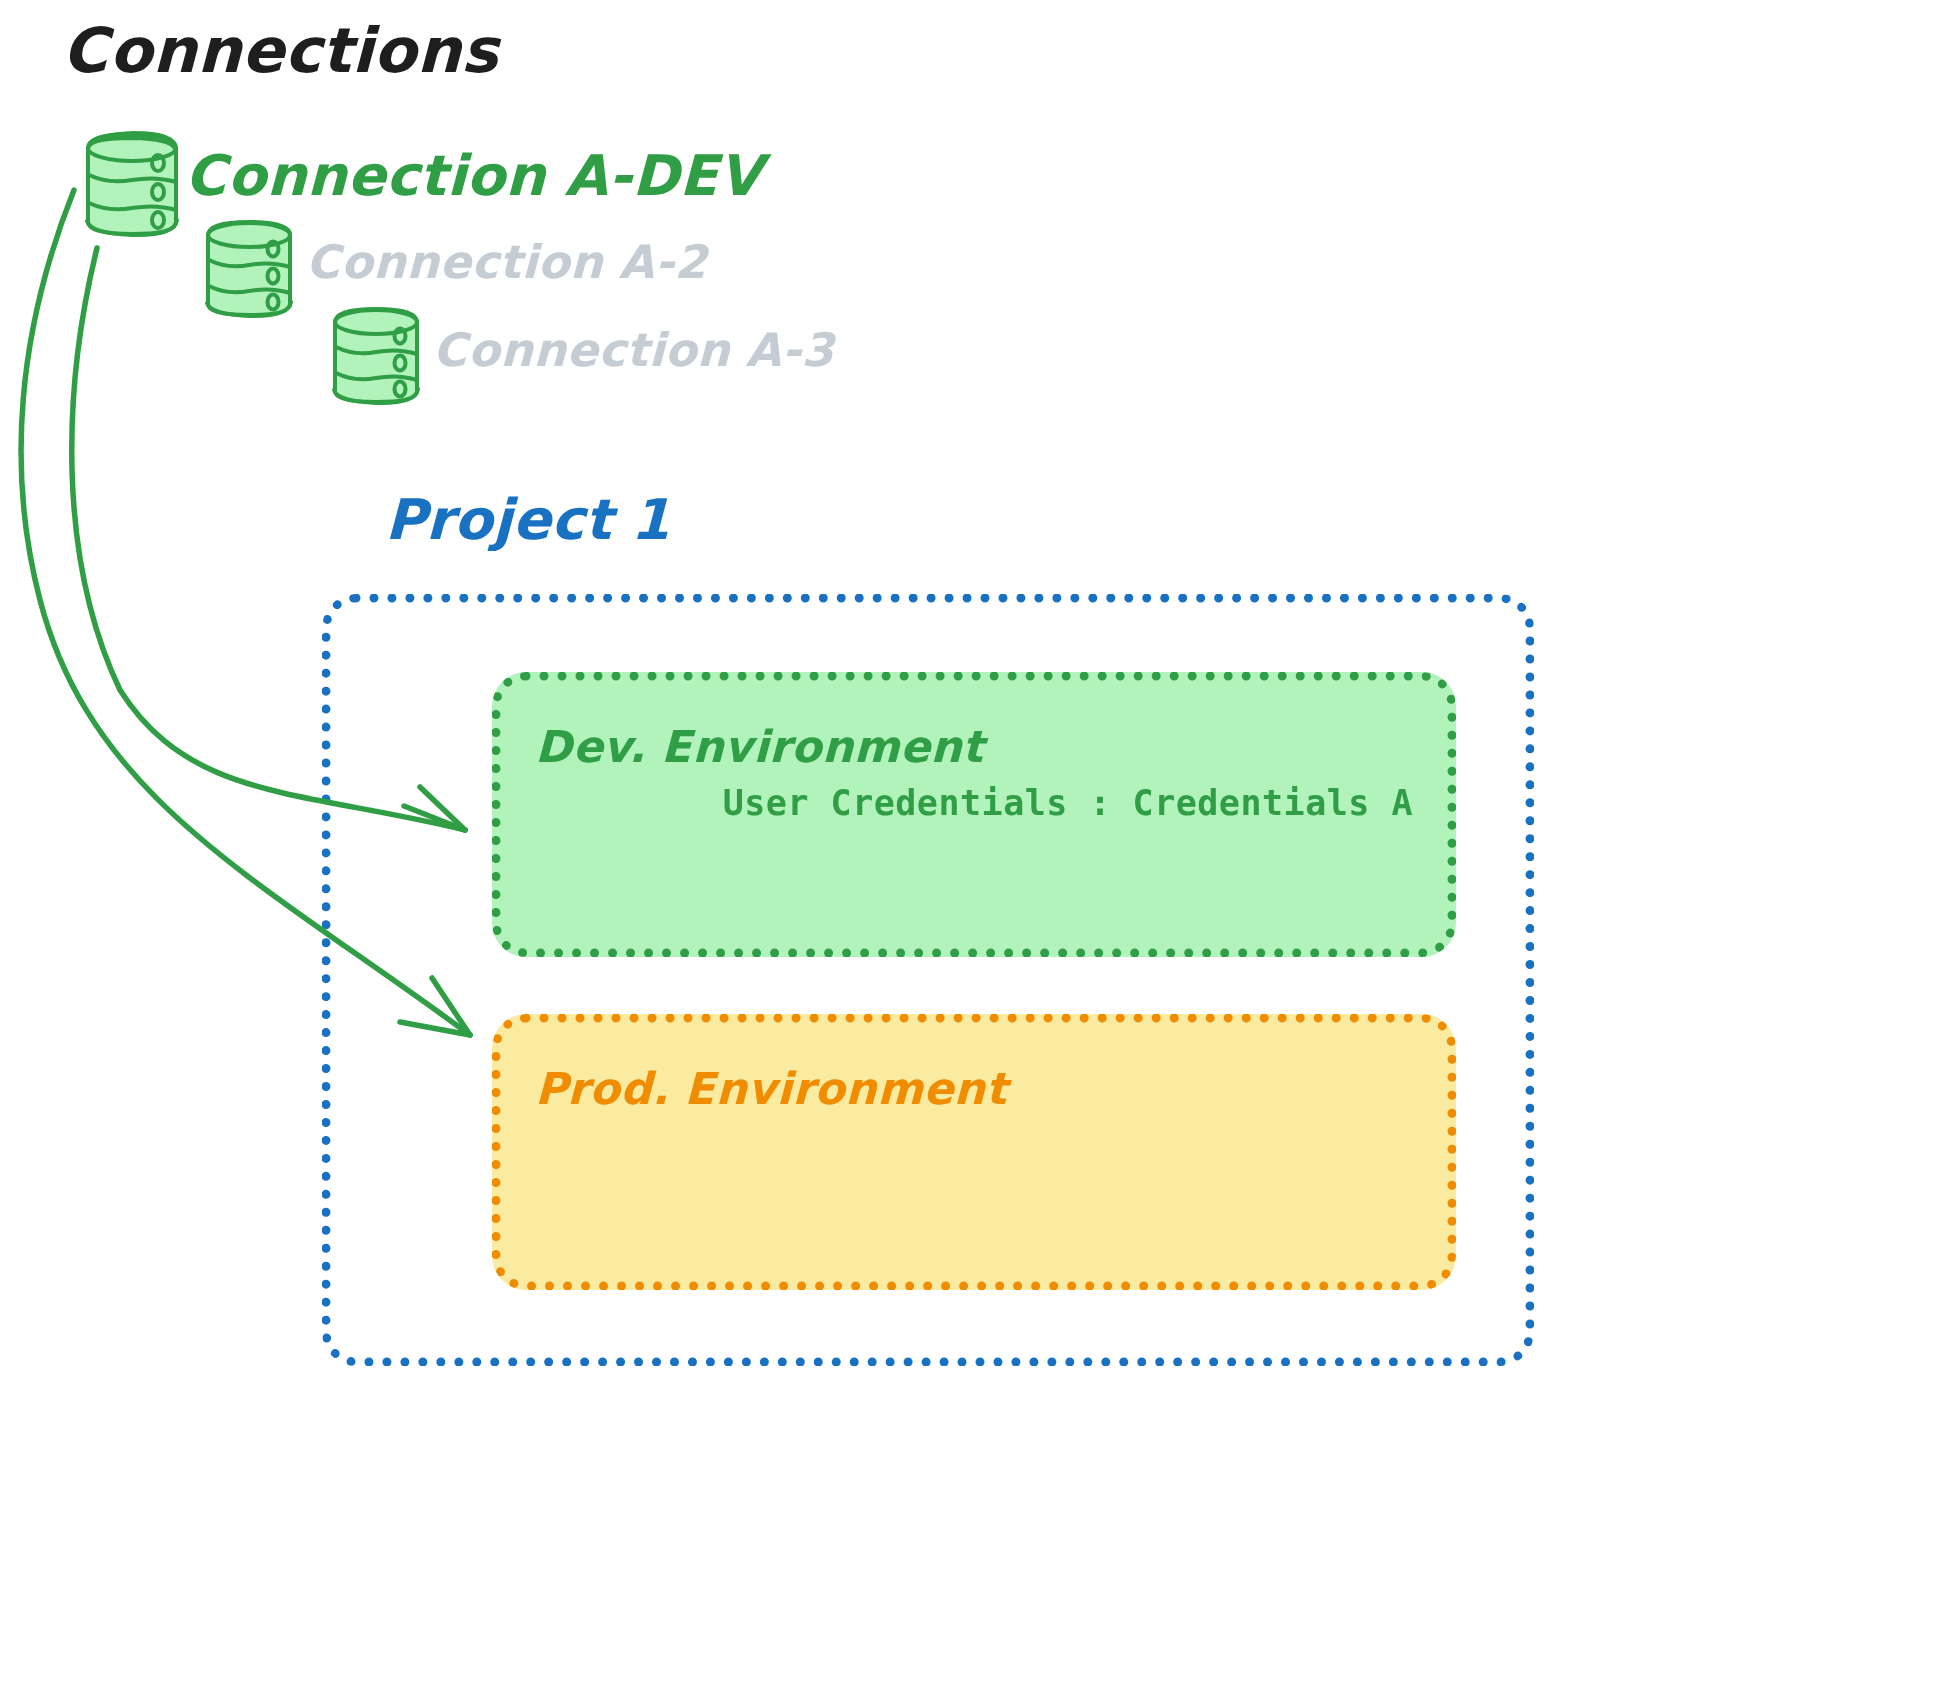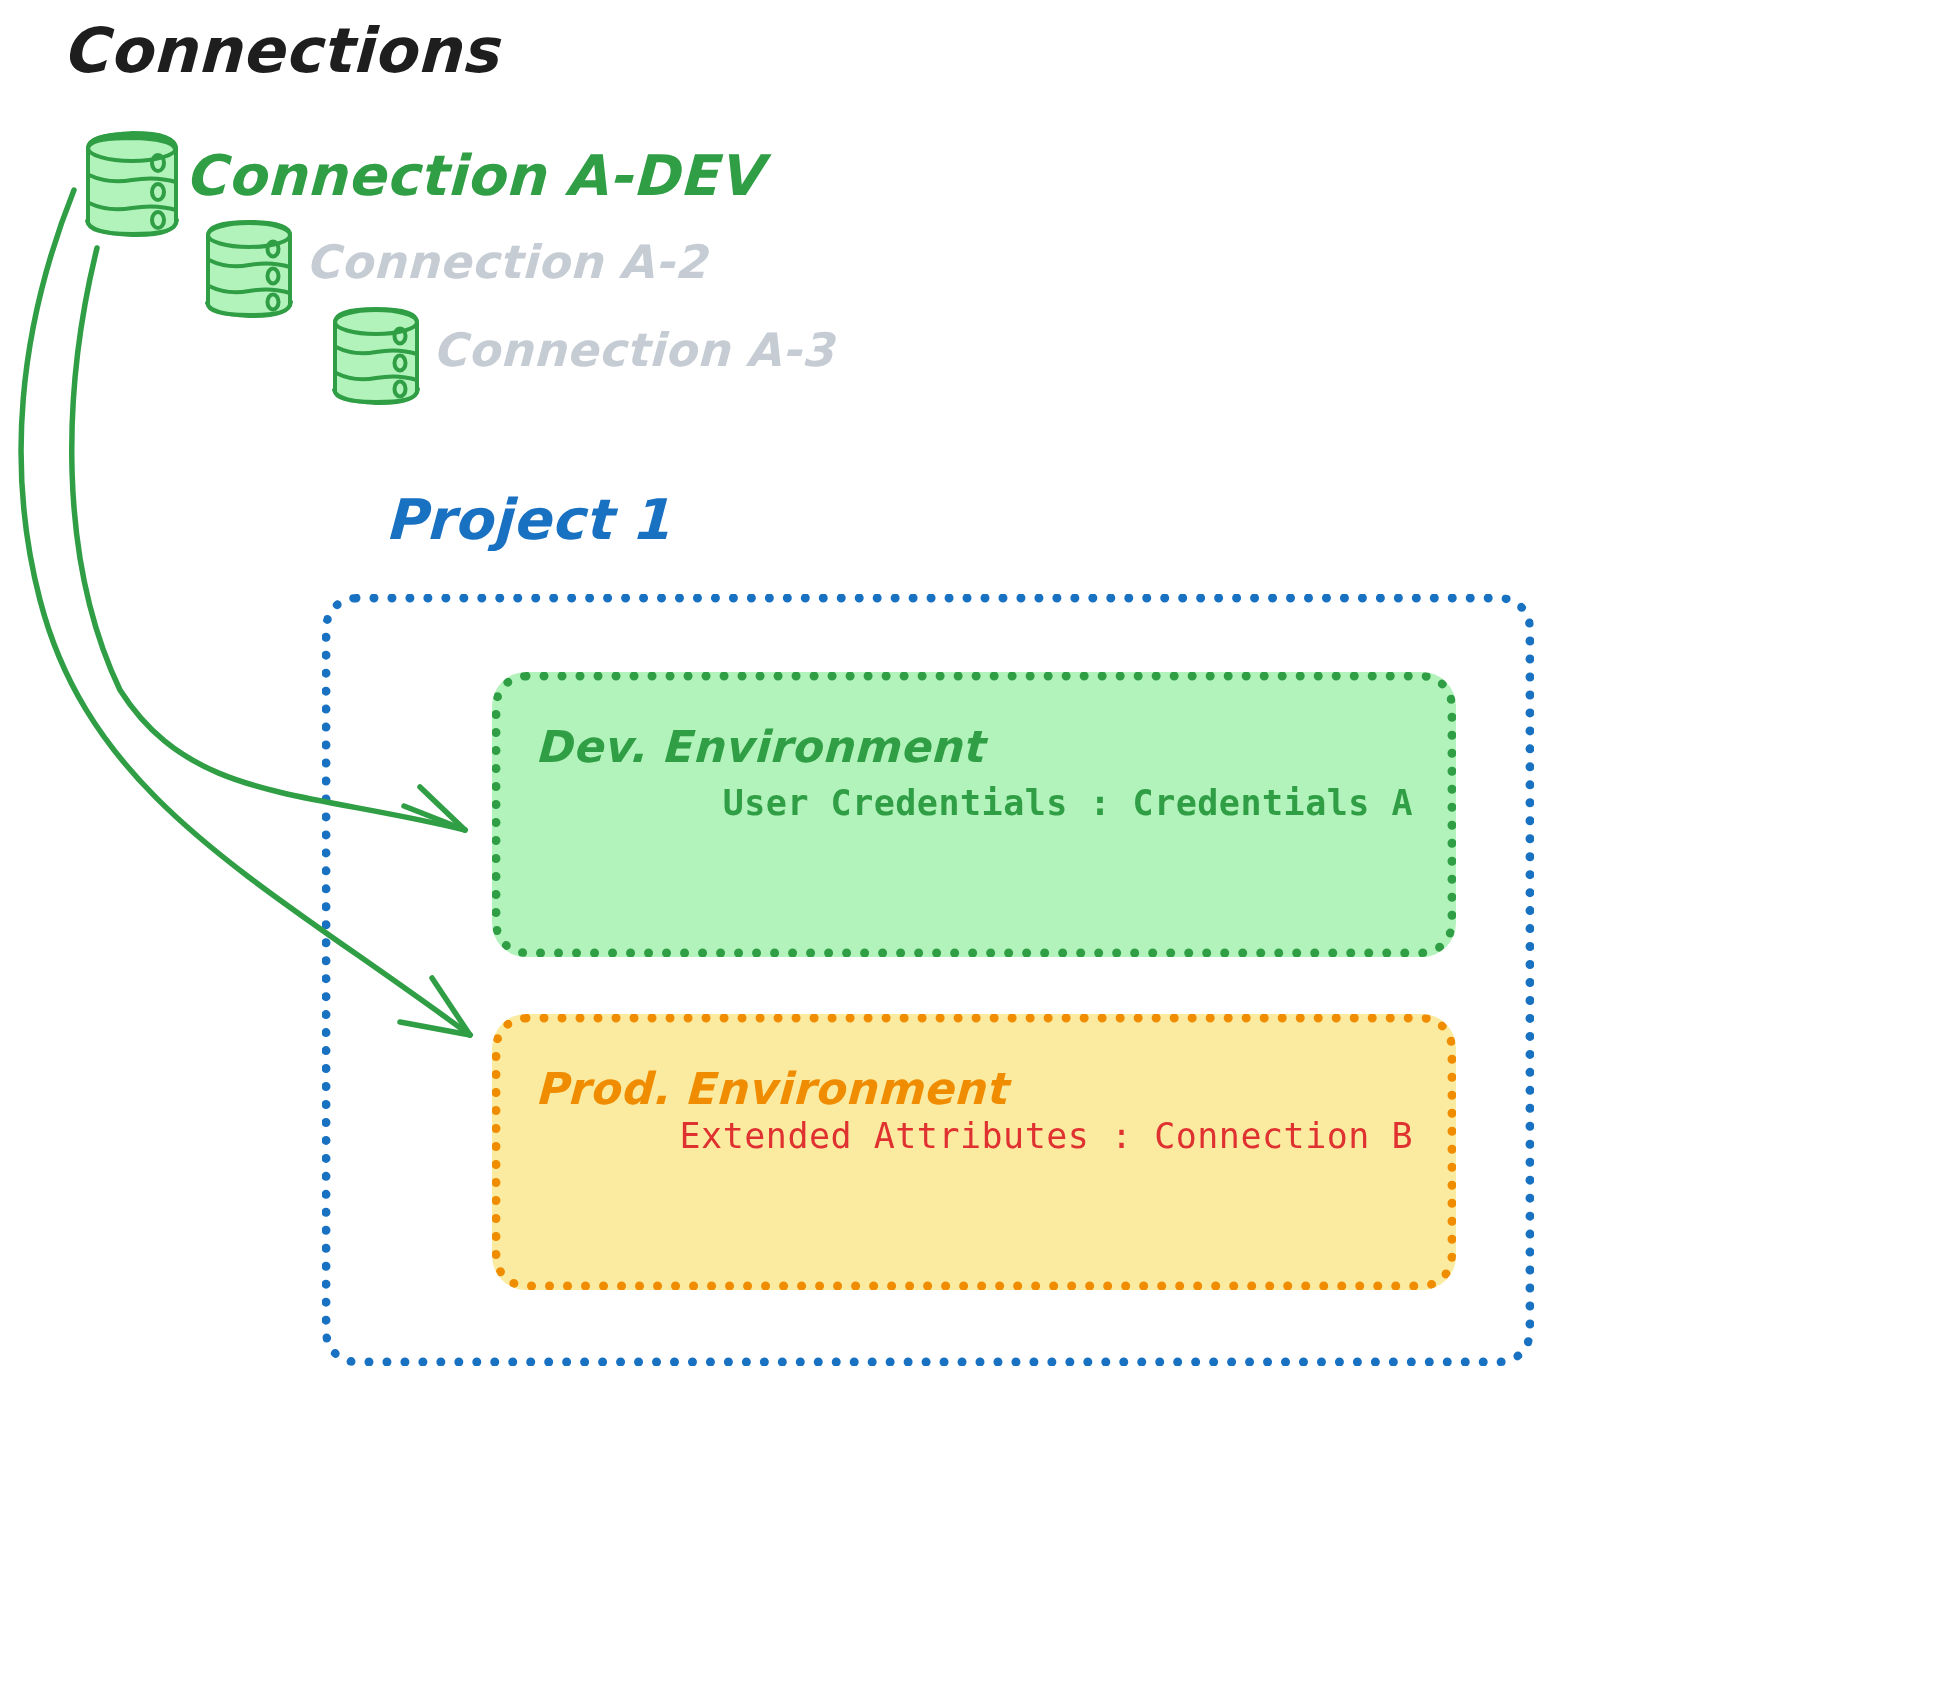--- a/index.html
+++ b/index.html
@@ -194,21 +194,20 @@
   <div class="abs env-box" id="dev-box">
     <div class="env-title hand">Dev. Environment</div>
     <div class="env-lines mono">
       <div>User Credentials : Credentials A</div>
     </div>
   </div>
 
   <div class="abs env-box" id="prod-box">
     <div class="env-title hand">Prod. Environment</div>
     <div class="env-lines mono">
-      <div>Extended Attributes : Connection B</div>
     </div>
   </div>
 
   <svg class="overlay" viewBox="0 0 1938 1691">
 
     <g stroke="#2f9e44" stroke-width="5.5" fill="none" stroke-linecap="round" stroke-linejoin="round">
       <path d="M74 190 C 18 330, 6 470, 40 600 C 92 800, 260 880, 470 1035"></path>
       <path d="M470 1035 L 400 1022"></path>
       <path d="M470 1035 L 432 978"></path>
     </g>

